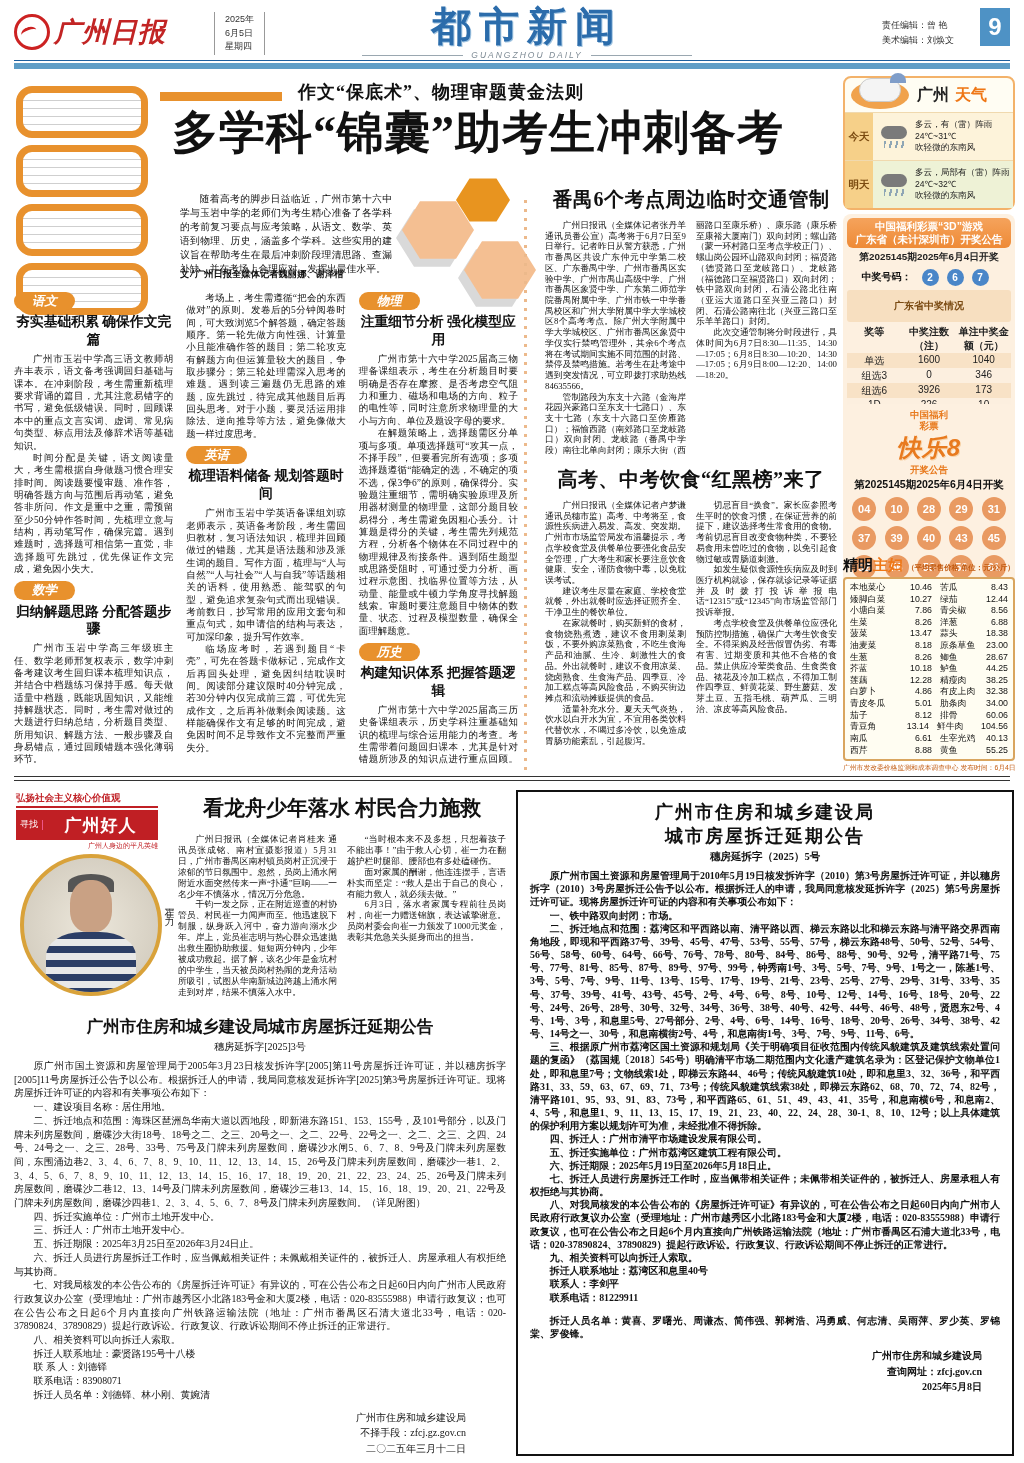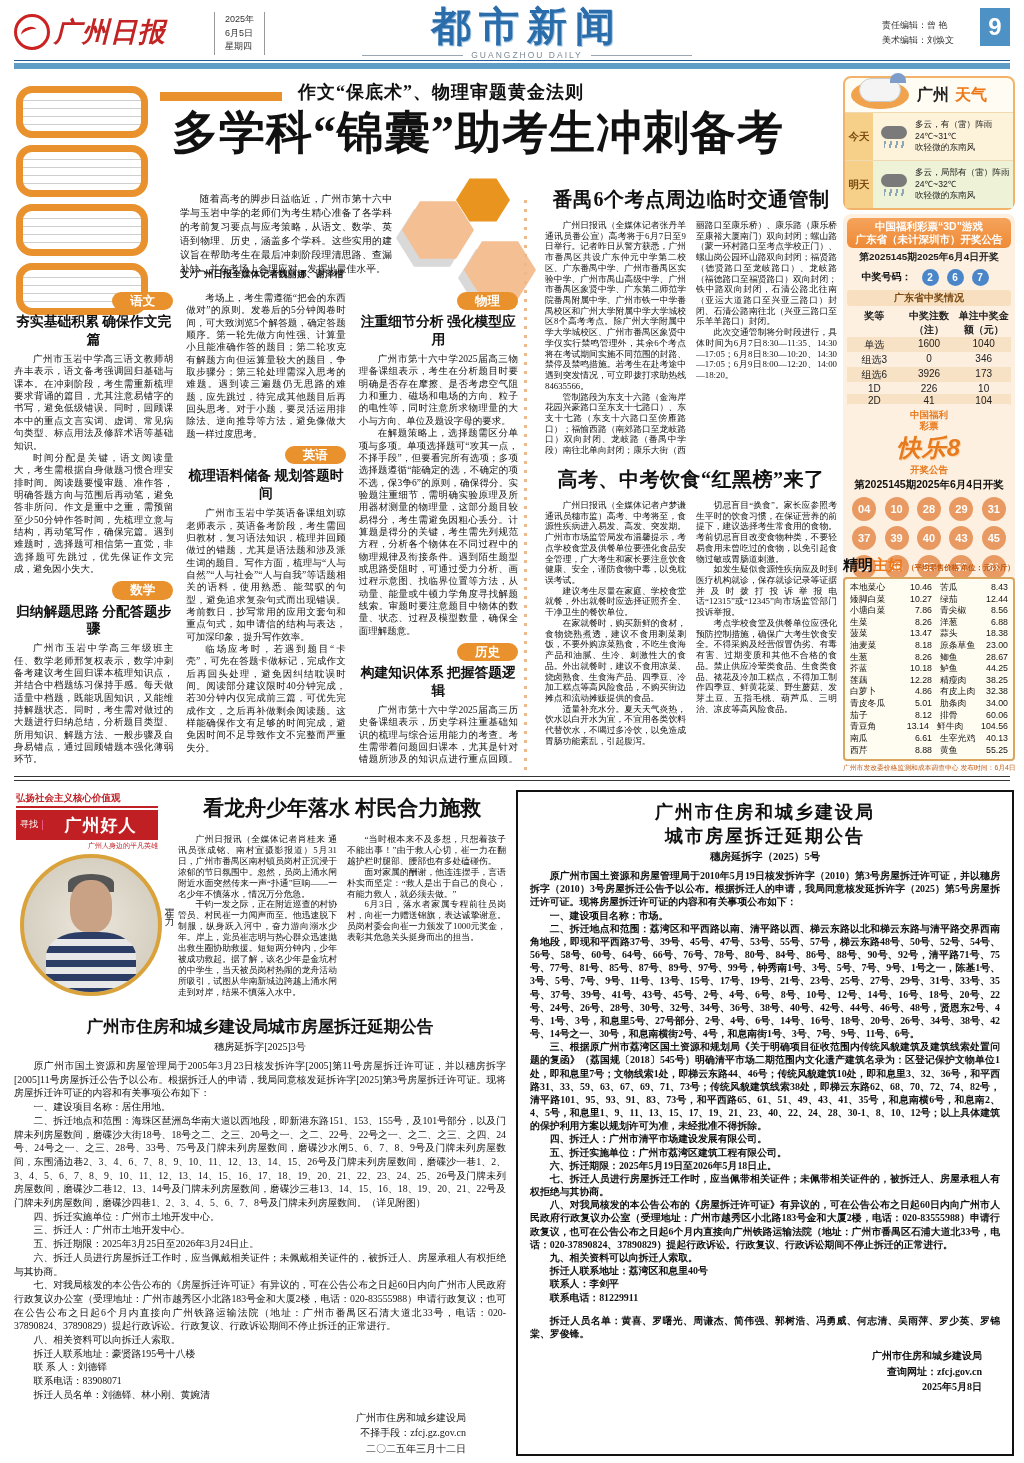--- a/index.html
+++ b/index.html
@@ -9,21 +9,21 @@
   }
   
   #header{position:absolute;left:14px;top:6px;width:996px;height:52px;}
   .brand{position:absolute;left:0;top:8px;display:flex;align-items:center;}
   .brand-swirl{width:30px;height:30px;border:3px solid #c22; border-radius:50%;position:relative;margin-right:4px;}
   .brand-swirl::after{content:"";position:absolute;left:4px;top:10px;width:16px;height:8px;border-top:3px solid #c22;border-radius:50%;transform:rotate(-20deg);}
   .brand-name{font-size:27px;font-weight:bold;font-style:italic;color:#c22424;letter-spacing:1px;}
   .date-block{position:absolute;left:200px;top:6px;padding:1px 10px;border-left:1px solid #999;border-right:1px solid #999;font-family:"Liberation Sans",sans-serif;font-size:9px;line-height:1.5;color:#333;}
   .masthead{position:absolute;left:348px;top:0;width:330px;text-align:center;}
   .masthead-title{font-size:40px;font-weight:bold;color:#2b6cab;letter-spacing:8px;line-height:1.05;text-shadow:1px 1px 0 #9fc3e0;}
-  .masthead-sub{display:flex;align-items:center;gap:8px;margin-top:2px;color:#7d8a94;font-family:"Liberation Sans",sans-serif;font-size:8.5px;letter-spacing:2px;}
+  .masthead-sub{display:flex;align-items:center;gap:8px;margin-top:2px;color:#7d8a94;font-family:"Liberation Sans",sans-serif;font-size:8.5px;letter-spacing:2px;font-style:italic;}
   .masthead-sub::before,.masthead-sub::after{content:"";flex:1;height:1px;background:#9aa7b0;}
   .editors{position:absolute;right:56px;top:12px;text-align:left;font-family:"Liberation Sans",sans-serif;font-size:9px;line-height:1.7;color:#333;}
   .pagenum{position:absolute;right:0;top:2px;width:30px;height:38px;background:#4e92c5;color:#fff;font-family:"Liberation Sans",sans-serif;font-size:24px;font-weight:bold;display:flex;align-items:center;justify-content:center;}
   .rule-thin{position:absolute;left:14px;top:60px;width:996px;height:1px;background:#1d5f9d;}
   .rule-thick{position:absolute;left:14px;top:63px;width:996px;height:6px;background:#5e9dc6;}
 
   
   #book-icon{position:absolute;left:16px;top:86px;width:150px;height:200px;}
   .book-page{width:118px;height:38px;border:7px solid #e8912d;border-radius:16px;margin-bottom:7px;background:repeating-linear-gradient(180deg,#fff 0 7px,#cfcfcf 7px 8px);}
   #kicker-bar{position:absolute;left:160px;top:92px;width:122px;height:9px;background:#e8912d;}
@@ -32,21 +32,21 @@
   .intro{position:absolute;left:180px;top:192px;width:212px;font-size:9.8px;line-height:1.42;text-align:justify;text-indent:2em;}
   .byline{position:absolute;left:180px;top:268px;width:240px;font-size:9.3px;font-weight:bold;font-family:Liberation Mono, monospace;}
   .hex{position:absolute;clip-path:polygon(25% 5%,75% 5%,100% 50%,75% 95%,25% 95%,0 50%);}
   #hex-sh1{left:396px;top:206px;width:72px;height:64px;background:#d9d9d9;}
   #hex-sh2{left:458px;top:246px;width:72px;height:64px;background:#d9d9d9;}
   #hex1{left:402px;top:198px;width:72px;height:64px;background:#f4bf92;}
   #hex2{left:456px;top:176px;width:54px;height:48px;background:#e8941f;}
   #hex3{left:464px;top:238px;width:72px;height:64px;background:#f4bf92;}
   #dotted-sep{position:absolute;left:524px;top:200px;width:3px;height:570px;background:repeating-linear-gradient(180deg,#ecb98b 0 3px,transparent 3px 9px);}
   #feature-flow{position:absolute;left:14px;top:292px;width:504px;height:480px;column-count:3;column-gap:13px;column-fill:auto;overflow:hidden;font-size:9.5px;line-height:1.3;}
-  .badge-wrap{text-align:right;margin:6px 0 3px;break-inside:avoid;}
+  .badge-wrap{text-align:left;margin:6px 0 3px;break-inside:avoid;font-style:italic;}
   #feature-flow .badge-wrap:first-child{margin-top:0;}
   .badge{display:inline-block;background:#e8912d;color:#fff;border-radius:10px;padding:1px 18px;font-weight:bold;font-size:12.5px;font-family:"Liberation Sans",sans-serif;}
   .sec-head{font-size:13.8px;font-weight:bold;text-align:center;margin:2px 0 4px;break-inside:avoid;break-after:avoid;}
   .body-p{margin:0;text-indent:2em;text-align:justify;}
 
   
   #traffic{position:absolute;left:545px;top:186px;width:292px;}
   #food{position:absolute;left:545px;top:466px;width:292px;}
   .mid-title{font-size:20px;font-weight:bold;text-align:center;margin:0 0 7px;letter-spacing:0.5px;}
   .two-col{column-count:2;column-gap:10px;column-fill:auto;overflow:hidden;font-size:8.8px;line-height:1.22;}
@@ -70,21 +70,21 @@
   .w-ic{width:42px;display:flex;flex-direction:column;align-items:center;}
   .w-cloud{width:26px;height:13px;background:#7a7a7a;border-radius:8px;}
   .w-rain{width:20px;height:7px;margin-top:2px;background:repeating-linear-gradient(100deg,#8fa6b5 0 2px,transparent 2px 6px);}
   .w-txt{flex:1;font-size:8.6px;line-height:1.35;color:#222;}
   #lottery3d{top:214px;background:#fdf0e0;border-radius:8px;padding:4px;}
   .l3d-head{background:linear-gradient(#f5a35c,#ee8a36);border-radius:6px;color:#fff;font-weight:bold;font-size:10.5px;text-align:center;line-height:1.25;padding:2px 0;}
   .l3d-draw{text-align:center;font-size:9.8px;font-weight:bold;margin:3px 0;color:#222;}
   .l3d-nums{display:flex;align-items:center;justify-content:center;gap:10px;margin:2px 0 4px;}
   .l3d-nums-label{font-size:10px;font-weight:bold;}
   .num-blue{width:17px;height:17px;border-radius:50%;background:#4a86c8;color:#fff;font-size:10px;font-weight:bold;display:inline-flex;align-items:center;justify-content:center;}
-  .l3d-band{background:#f7dfc0;color:#7a4a12;text-align:center;font-weight:bold;font-size:10px;border-radius:3px;padding:1px 0;margin-bottom:2px;}
+  .l3d-band{background:#f7dfc0;color:#7a4a12;text-align:center;font-weight:bold;font-size:10px;border-radius:3px;padding:9px 0;margin-bottom:2px;}
   .l3d-table{width:100%;font-size:10px;color:#222;}
   .l3d-tr{display:flex;}
   .l3d-tr>span{flex:1;text-align:center;padding:0.5px 0;}
   .l3d-tr:nth-child(even){background:#f8e2c6;}
   .l3d-tr:nth-child(odd){background:#fcefdf;}
   .l3d-tr.hdr{background:none;font-weight:bold;}
   #kuaile8{top:404px;background:#fdf0e0;border-radius:8px;padding:5px 4px;}
   .k8-head{display:flex;align-items:center;justify-content:space-between;padding:0 2px;flex-direction:column;}
   .k8-brand{color:#e87a1e;font-weight:bold;font-size:9.5px;width:44px;text-align:center;line-height:1.2;}
   .k8-logo{color:#e87a1e;font-weight:bold;font-style:italic;font-size:24px;letter-spacing:1px;text-shadow:1px 1px 0 #f7d2a8;}
@@ -519,21 +519,21 @@
       <div>二〇二五年三月十二日</div>
     </div>
 </div>
 
 <div id="notice-right">
   <h3 class="nr-title">广州市住房和城乡建设局</h3>
   <h3 class="nr-title">城市房屋拆迁延期公告</h3>
   <div class="nr-sub">穗房延拆字（2025）5号</div>
   <div id="notice-right-body">
       <p class="body-p">原广州市国土资源和房屋管理局于2010年5月19日核发拆许字（2010）第3号房屋拆迁许可证，并以穗房拆字（2010）3号房屋拆迁公告予以公布。根据拆迁人的申请，我局同意核发延拆许字（2025）第5号房屋拆迁许可证。现将房屋拆迁许可证的内容和有关事项公布如下：</p>
-      <p class="body-p">一、建设项目名称：市场。</p>
+      <p class="body-p">一、铁中路双向封闭：市场。</p>
       <p class="body-p">二、拆迁地点和范围：荔湾区和平西路以南、清平路以西、梯云东路以北和梯云东路与清平路交界西南角地段，即现和平西路37号、39号、45号、47号、53号、55号、57号，梯云东路48号、50号、52号、54号、56号、58号、60号、64号、66号、76号、78号、80号、84号、86号、88号、90号、92号，清平路71号、75号、77号、81号、85号、87号、89号、97号、99号，钟秀南1号、3号、5号、7号、9号、1号之一，陈基1号、3号、5号、7号、9号、11号、13号、15号、17号、19号、21号、23号、25号、27号、29号、31号、33号、35号、37号、39号、41号、43号、45号、2号、4号、6号、8号、10号、12号、14号、16号、18号、20号、22号、24号、26号、28号、30号、32号、34号、36号、38号、40号、42号、44号、46号、48号，贤恩东2号、4号、1号、3号，和息里5号、27号部分、2号、4号、6号、14号、16号、18号、20号、26号、34号、38号、42号、14号之一、30号，和息南横街2号、4号，和息南街1号、3号、7号、9号、11号、6号。</p>
       <p class="body-p">三、根据原广州市荔湾区国土资源和规划局《关于明确项目征收范围内传统风貌建筑及建筑线索处置问题的复函》（荔国规〔2018〕545号）明确清平市场二期范围内文化遗产建筑名录为：区登记保护文物单位1处，即和息里7号；文物线索1处，即梯云东路44、46号；传统风貌建筑10处，即和息里3、32、36号，和平西路31、33、59、63、67、69、71、73号；传统风貌建筑线索38处，即梯云东路62、68、70、72、74、82号，清平路101、95、93、91、83、73号，和平西路65、61、51、49、43、41、35号，和息南横6号，和息南2、4、5号，和息里1、9、11、13、15、17、19、21、23、40、22、24、28、30-1、8、10、12号；以上具体建筑的保护利用方案以规划许可为准，未经批准不得拆除。</p>
       <p class="body-p">四、拆迁人：广州市清平市场建设发展有限公司。</p>
       <p class="body-p">五、拆迁实施单位：广州市荔湾区建筑工程有限公司。</p>
       <p class="body-p">六、拆迁期限：2025年5月19日至2026年5月18日止。</p>
       <p class="body-p">七、拆迁人员进行房屋拆迁工作时，应当佩带相关证件；未佩带相关证件的，被拆迁人、房屋承租人有权拒绝与其协商。</p>
       <p class="body-p">八、对我局核发的本公告公布的《房屋拆迁许可证》有异议的，可在公告公布之日起60日内向广州市人民政府行政复议办公室（受理地址：广州市越秀区小北路183号金和大厦2楼，电话：020-83555988）申请行政复议，也可在公告公布之日起6个月内直接向广州铁路运输法院（地址：广州市番禺区石浦大道北33号，电话：020-37890824、37890829）提起行政诉讼。行政复议、行政诉讼期间不停止拆迁的正常进行。</p>
       <p class="body-p">九、相关资料可以向拆迁人索取。</p>
       <p class="body-p">拆迁人联系地址：荔湾区和息里40号</p>
       <p class="body-p">联系人：李剑平</p>

